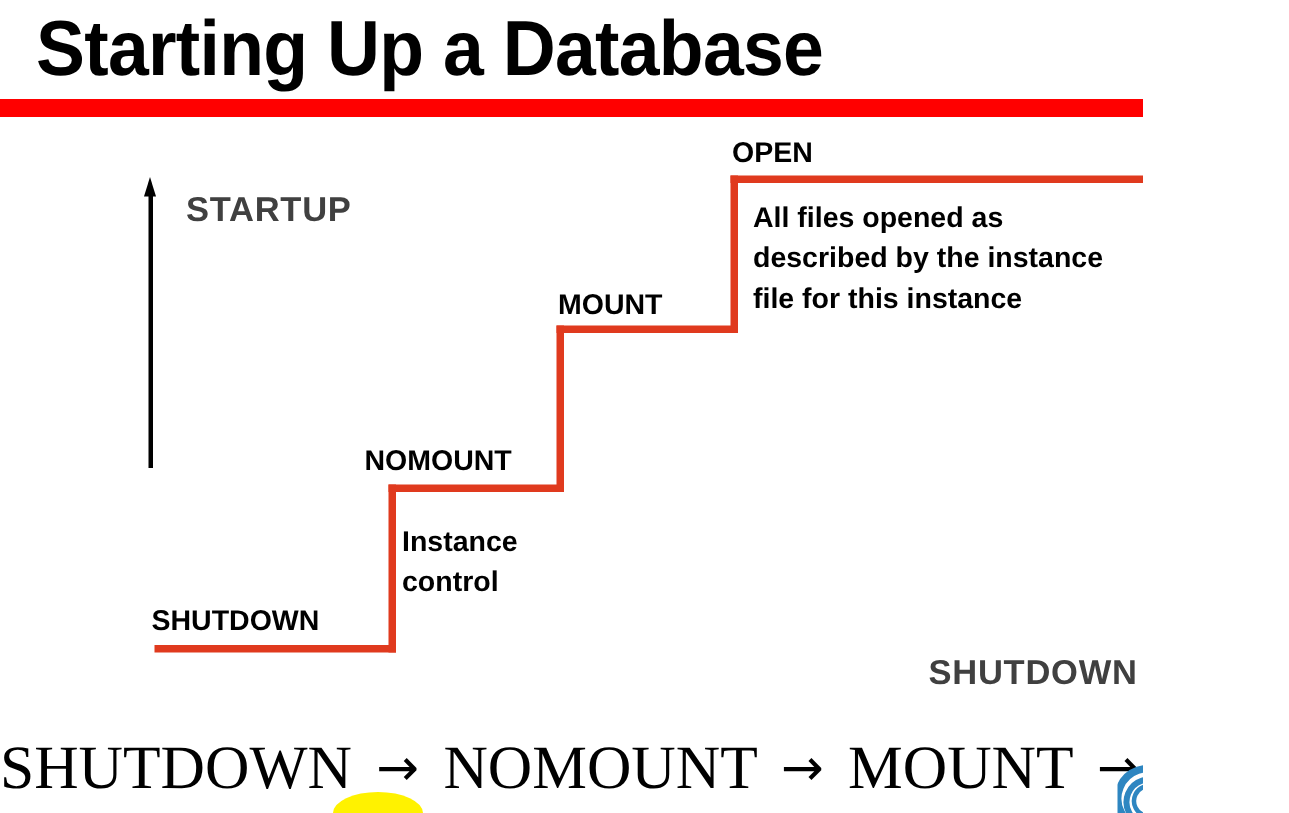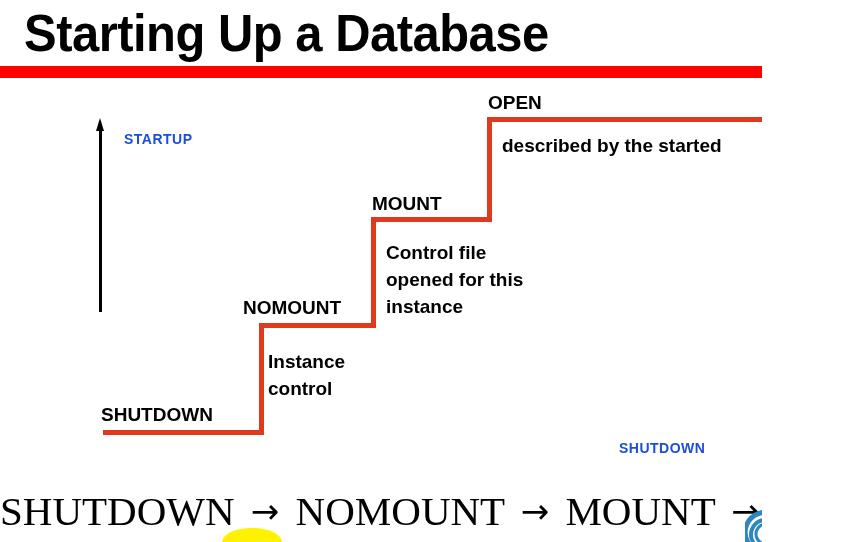--- a/index.html
+++ b/index.html
@@ -110,24 +110,24 @@
     font-family: "Liberation Sans", sans-serif;
     font-weight: bold;
     font-size: 19px;
     line-height: 27px;
     color: #000000;
   }
   .axis-label {
     position: absolute;
     font-family: "Liberation Sans", sans-serif;
     font-weight: bold;
-    font-size: 14px;
+    font-size: 23px;
     line-height: 22px;
     letter-spacing: 0.5px;
-    color: #1d4ed8;
+    color: #404040;
     white-space: nowrap;
   }
 
   
   #caption {
     position: absolute;
     left: 0px;
     top: 486px;
     width: 859px;
     text-align: center;
@@ -223,29 +223,26 @@
 
     <div class="stage-label" style="left:101px; top:324px;">SHUTDOWN</div>
 
     <div class="stage-label" style="left:243px; top:217px;">NOMOUNT</div>
     <div class="stage-desc" style="left:268px; top:268px; width:160px;">
       <div>Instance</div>
       <div>control</div>
     </div>
 
     <div class="stage-label" style="left:372px; top:113px;">MOUNT</div>
-    <div class="stage-desc" style="left:386px; top:159px; width:190px;">
-      <div>Control file</div>
-      <div>opened for this</div>
-      <div>instance</div>
-    </div>
 
     <div class="stage-label" style="left:488px; top:12px;">OPEN</div>
     <div class="stage-desc" style="left:502px; top:52px; width:290px;">
-      <div>described by the started</div>
+      <div>All files opened as</div>
+      <div>described by the instance</div>
+      <div>file for this instance</div>
     </div>
   </div>
 
   <div id="caption-highlight"></div>
   <div id="caption">
     <span>SHUTDOWN</span>
     <span class="arrow-glyph">→</span>
     <span>NOMOUNT</span>
     <span class="arrow-glyph">→</span>
     <span>MOUNT</span>

